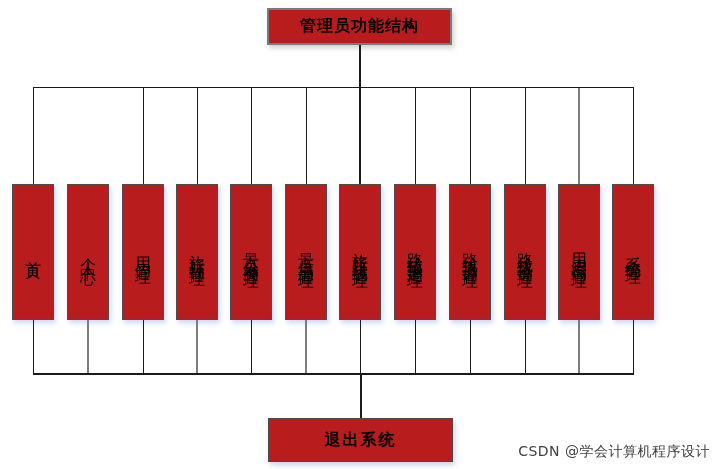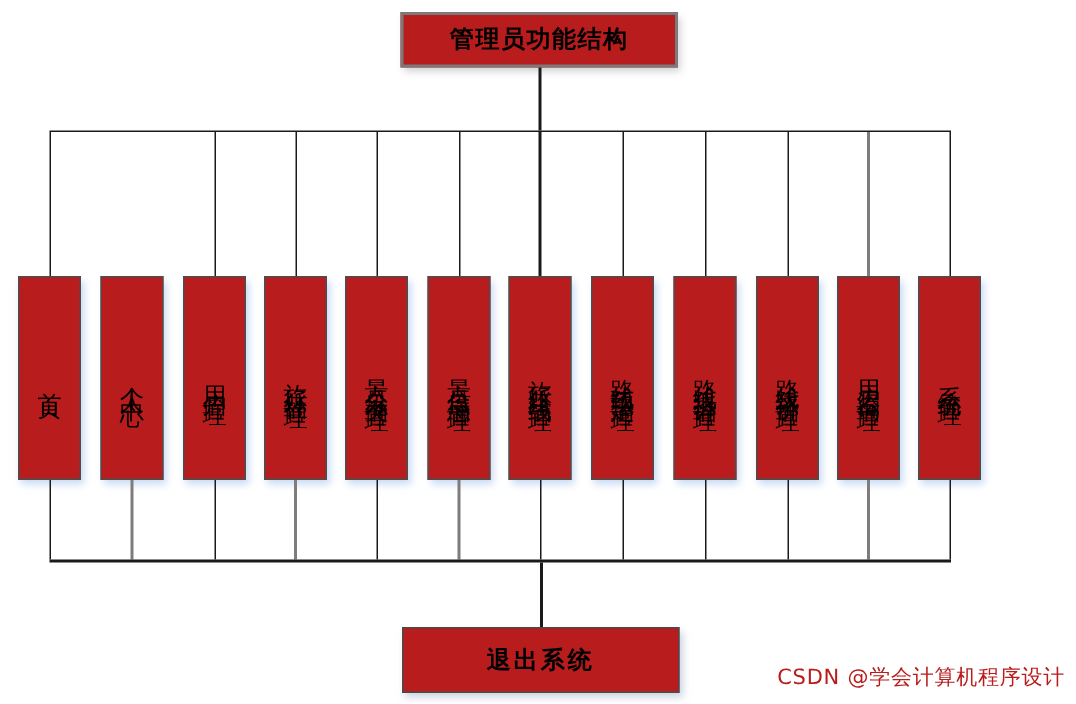--- a/index.html
+++ b/index.html
@@ -53,21 +53,21 @@
     color: #000000;
   }
   .line { position: absolute; background: #1a1a1a; }
   .line.gray { background: #7d7d7d; }
   .watermark {
     position: absolute;
     right: 7px;
     top. 0;
     top: 443px;
     font-size: 14px;
-    color: #b91c1c;
+    color: #404040;
     font-family: "DejaVu Sans", "Liberation Sans", sans-serif;
     letter-spacing: 0.5px;
     white-space: nowrap;
   }
 </style>
 </head>
 <body>
 
 <div class="canvas">
 

